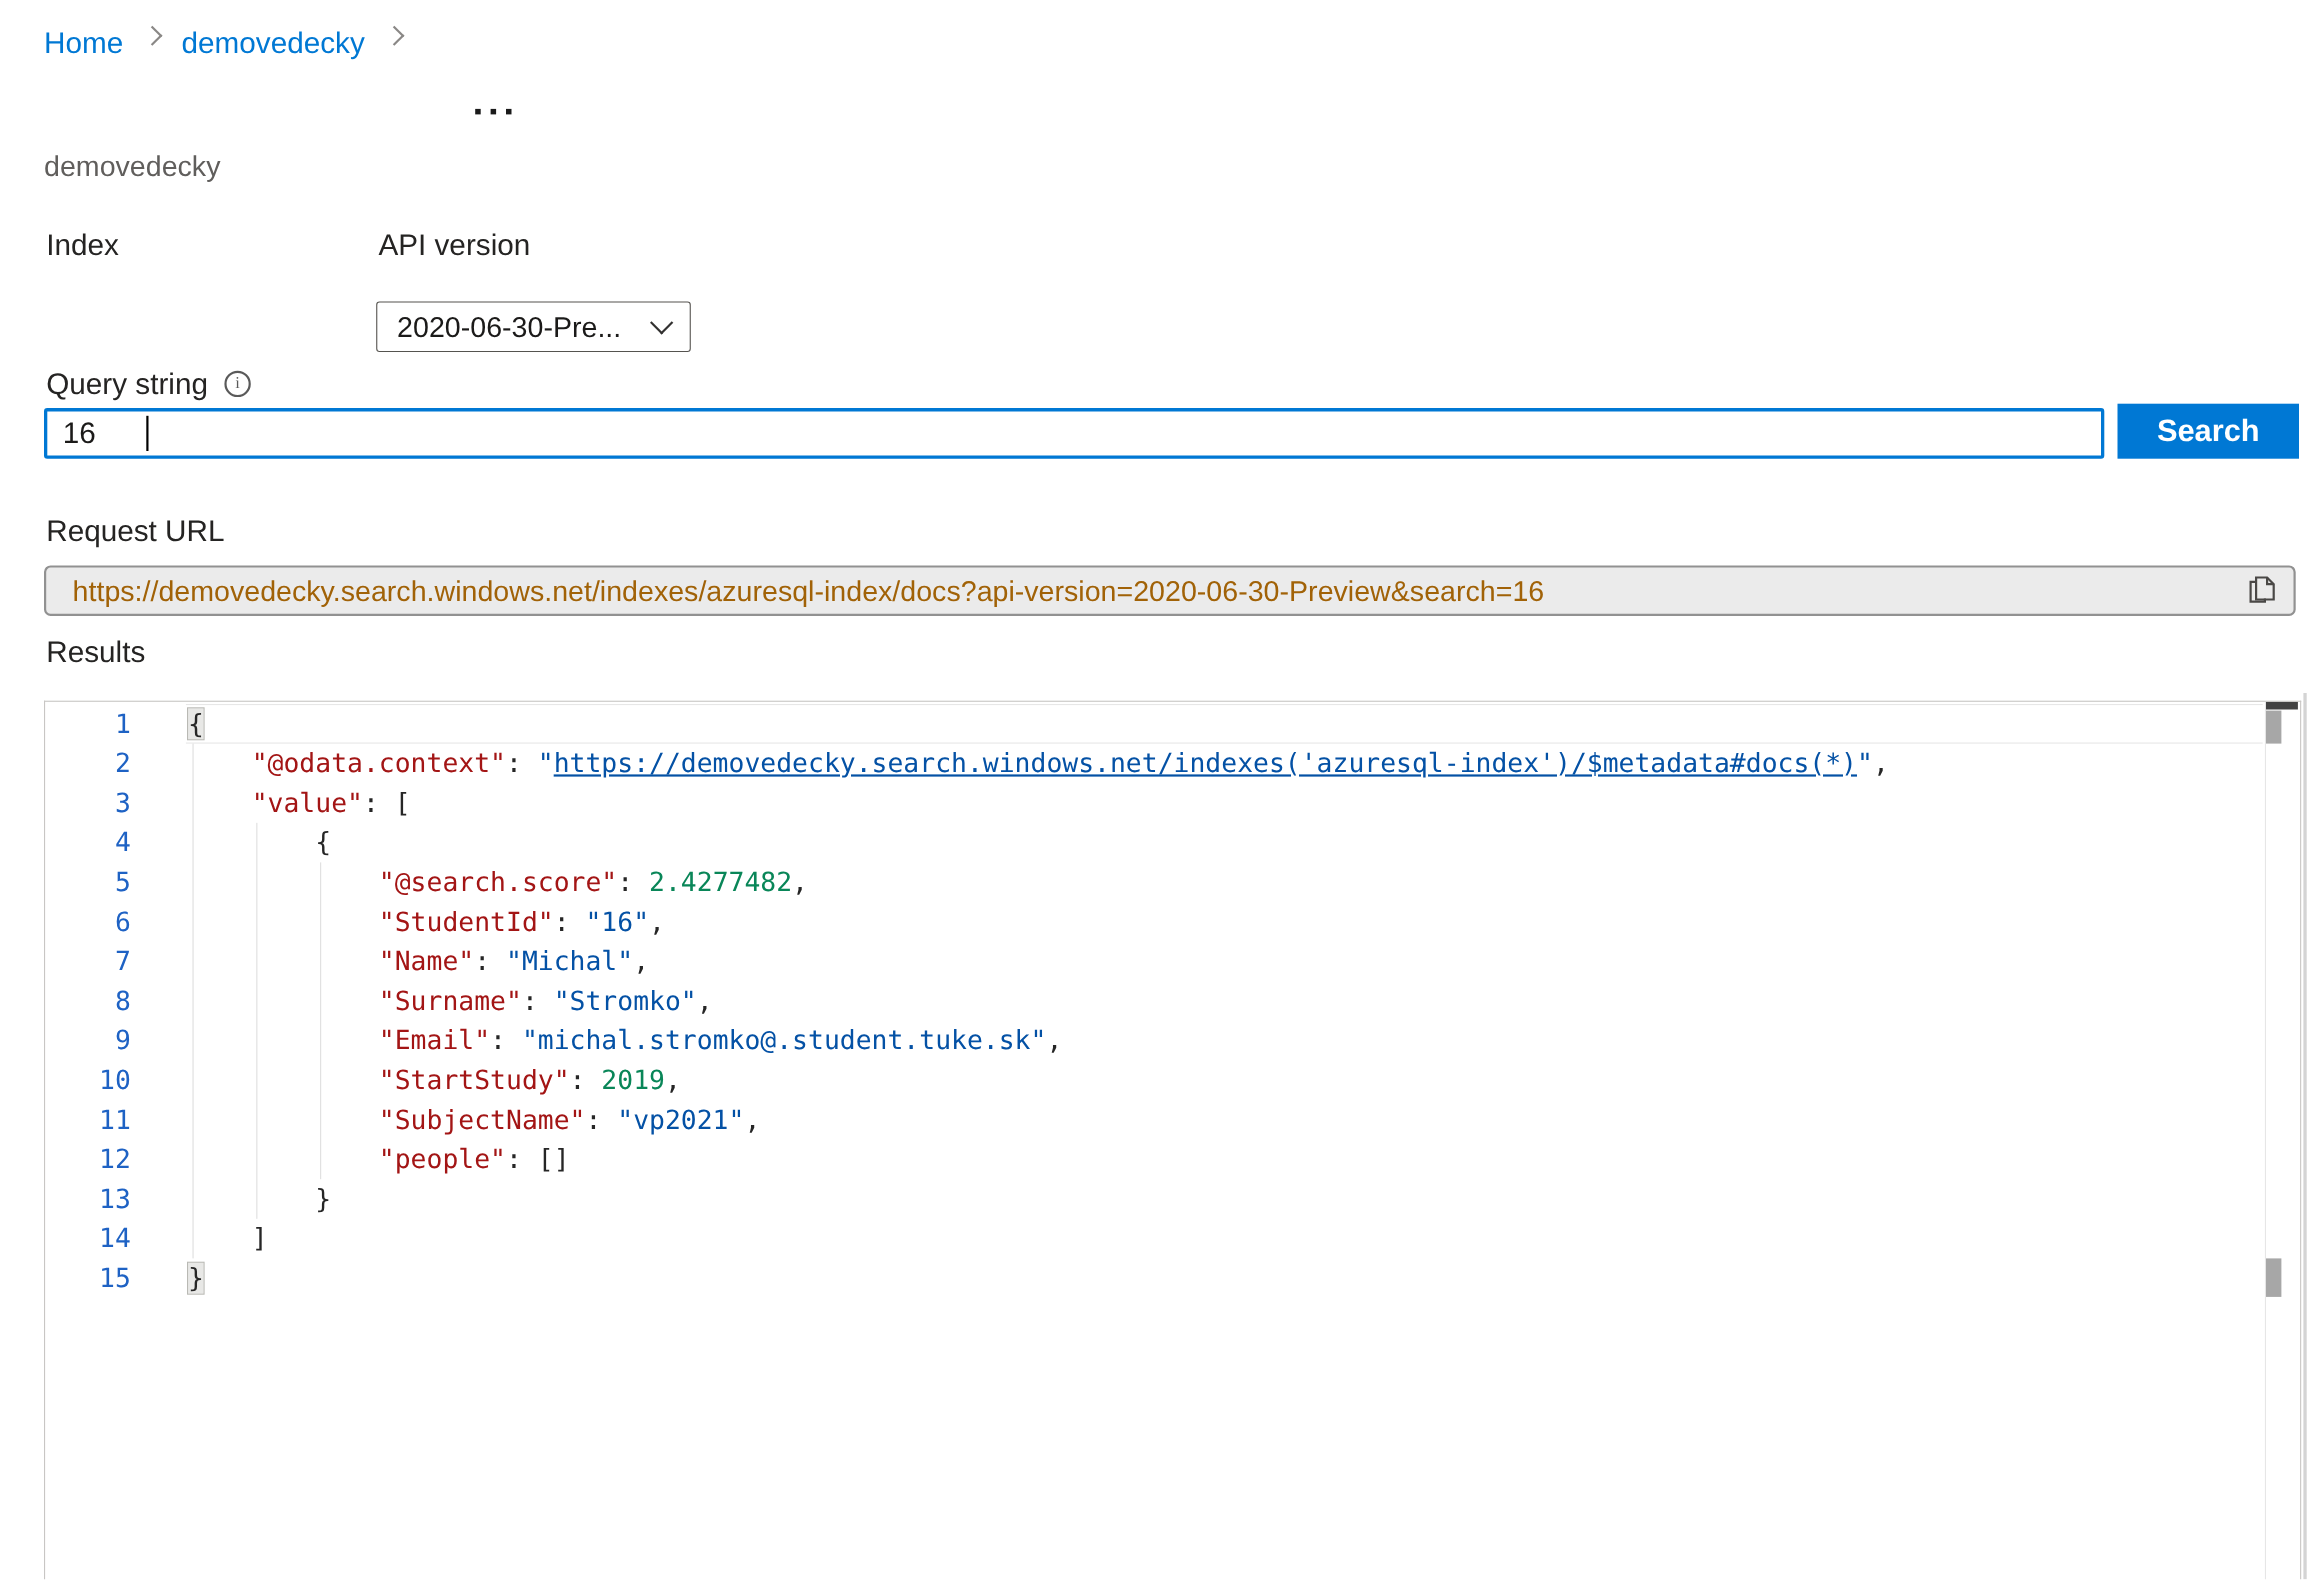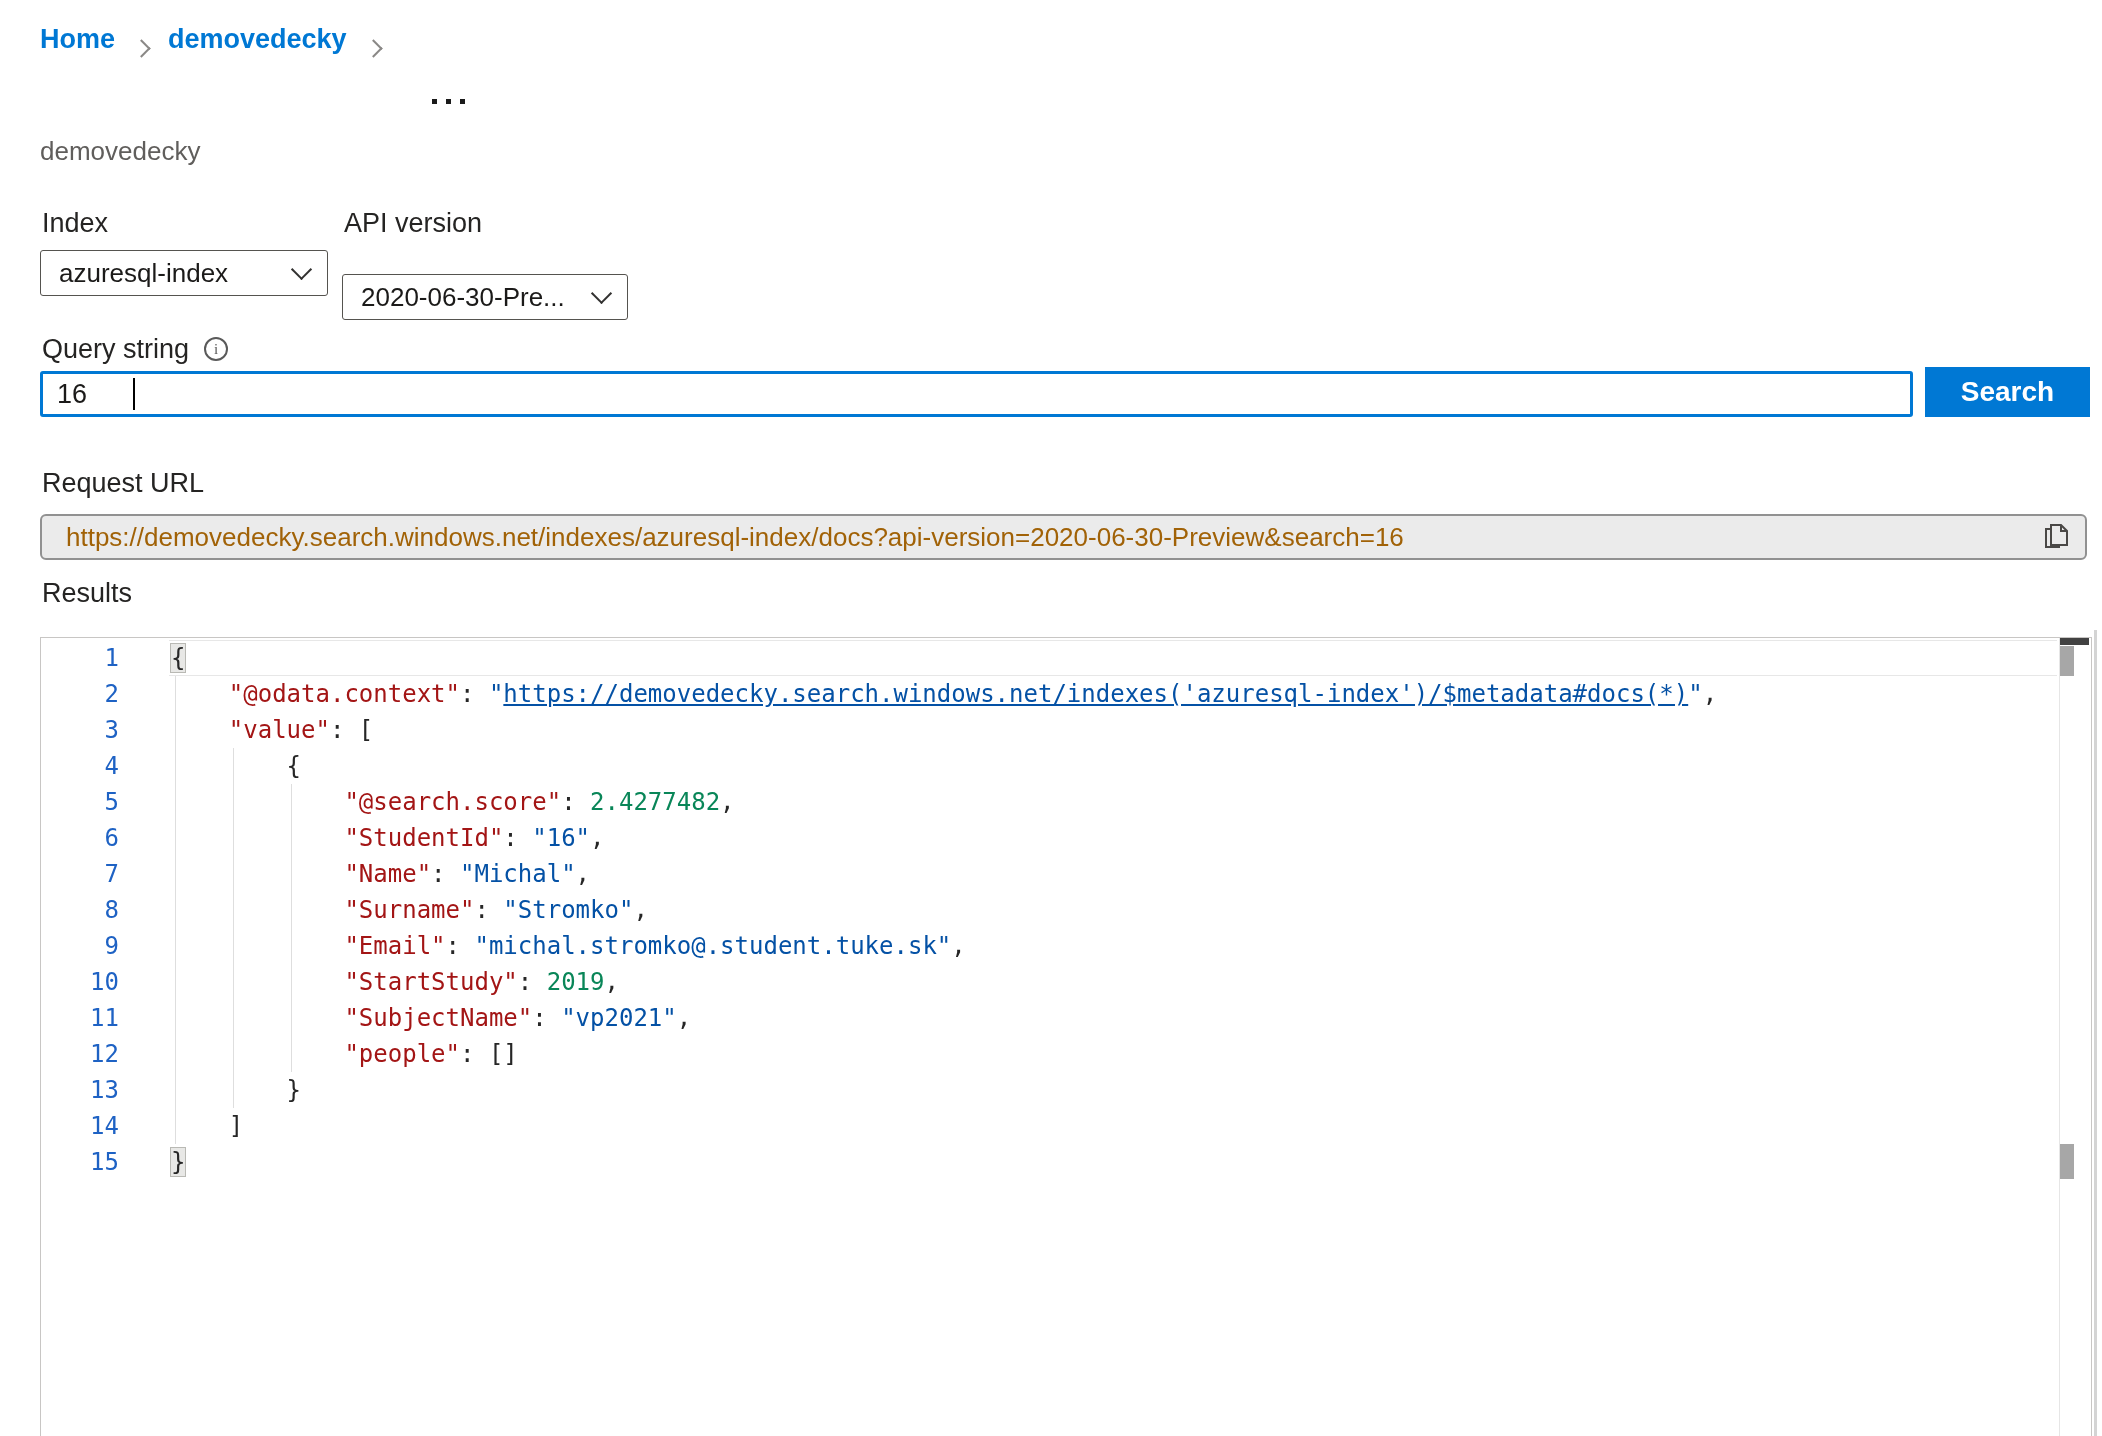--- a/index.html
+++ b/index.html
@@ -1,21 +1,21 @@
 <!DOCTYPE html>
 <html><head>
 <meta charset="utf-8">
 <style>
   html,body{margin:0;padding:0;background:#ffffff;}
   .page{position:relative;width:2102px;height:1436px;background:#fff;overflow:hidden;
         font-family:"Liberation Sans",sans-serif;color:#252423;}
   .abs{position:absolute;}
 
   
-  .breadcrumb{left:40px;top:24px;display:flex;align-items:flex-end;gap:20px;font-size:27px;font-weight:bold;}
+  .breadcrumb{left:40px;top:24px;display:flex;align-items:flex-start;gap:20px;font-size:27px;}
   .bc-link{color:#0078d4;cursor:pointer;text-decoration:none;}
   .bc-sep{width:11px;height:11px;border-right:2px solid #8a8886;border-bottom:2px solid #8a8886;
           transform:rotate(-45deg);margin-top:2px;}
 
   
   .page-title{left:38px;top:66px;font-size:50px;font-weight:600;color:#2b2a29;letter-spacing:-0.5px;}
   .more-dots{left:432px;top:99px;display:flex;gap:9px;cursor:pointer;}
   .more-dots i{width:5px;height:5px;background:#1a1a1a;display:block;}
   .subtitle{left:40px;top:136px;font-size:26px;color:#605e5c;}
 
@@ -87,24 +87,20 @@
   <div class="abs more-dots">
       <i></i>
       <i></i>
       <i></i>
     </div>
   <div class="abs subtitle">demovedecky</div>
 
   <div class="abs field-label" style="left:42px;top:208px;">Index</div>
   <div class="abs field-label" style="left:344px;top:208px;">API version</div>
 
-  <div class="abs dropdown" style="left:40px;top:250px;width:288px;">
-    <span>azuresql-index</span>
-    <span class="chev"></span>
-  </div>
   <div class="abs dropdown" style="left:342px;top:250px;width:286px;margin-top:24px;">
     <span>2020-06-30-Pre...</span>
     <span class="chev"></span>
   </div>
 
   <div class="abs field-label" style="left:42px;top:334px;">Query string</div>
   <div class="abs info-icon">i</div>
   <div class="abs query-input">
     <span>16</span>
     <span class="caret"></span>

